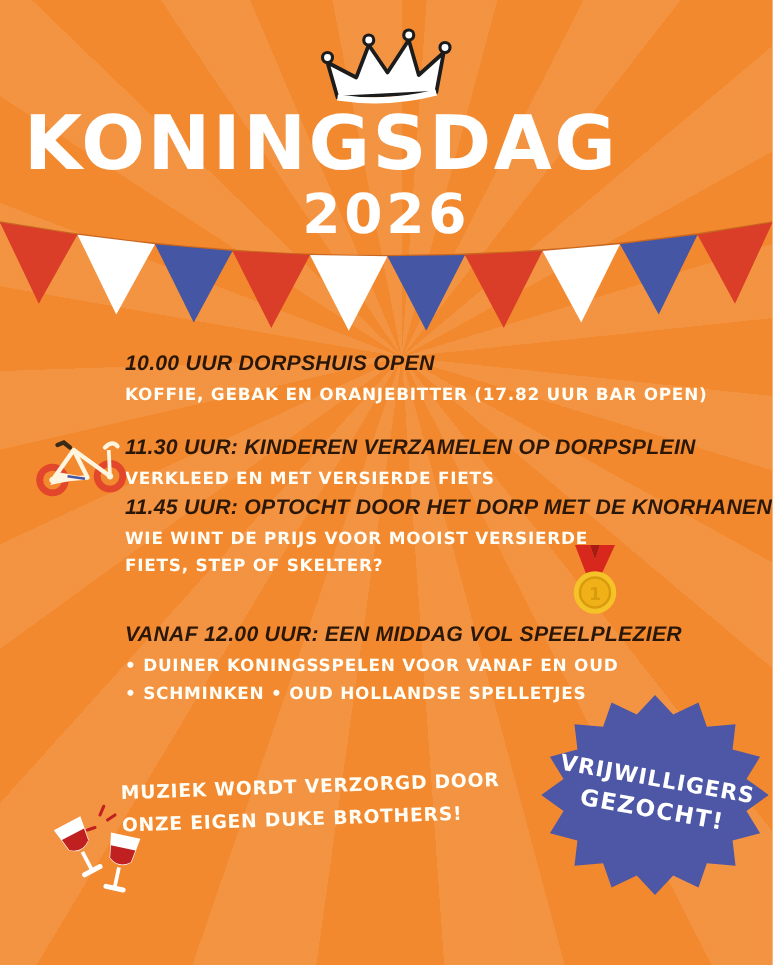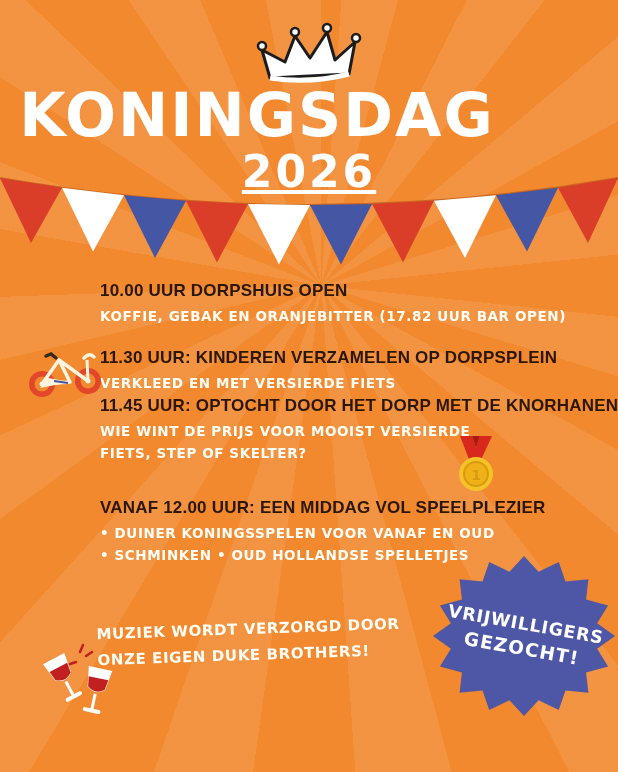--- a/index.html
+++ b/index.html
@@ -36,40 +36,40 @@
     font-family: "DejaVu Sans", sans-serif;
   }
   .year {
     position: absolute;
     left: 0; top: 146px; width: 618px;
     text-align: center;
     font-size: 44px;
     font-weight: 800;
     letter-spacing: 3px;
     color: #FFFFFF;
-    text-decoration: underline;
   }
 
   
   .bunting {
     position: absolute;
     left: 0; top: 170px;
     width: 618px; height: 110px;
   }
 
   
   .section { position: absolute; left: 100px; }
   .heading {
     font-family: "Liberation Sans", sans-serif;
     font-weight: 700;
     font-size: 17px;
     color: #2B1708;
     letter-spacing: 0.2px;
     margin-bottom: 4px;
     white-space: nowrap;
+    font-style: italic;
   }
   .wline {
     font-family: "DejaVu Sans", sans-serif;
     font-weight: 700;
     font-size: 13.5px;
     color: #FFFEF6;
     letter-spacing: 0.6px;
     line-height: 22px;
     white-space: nowrap;
   }

